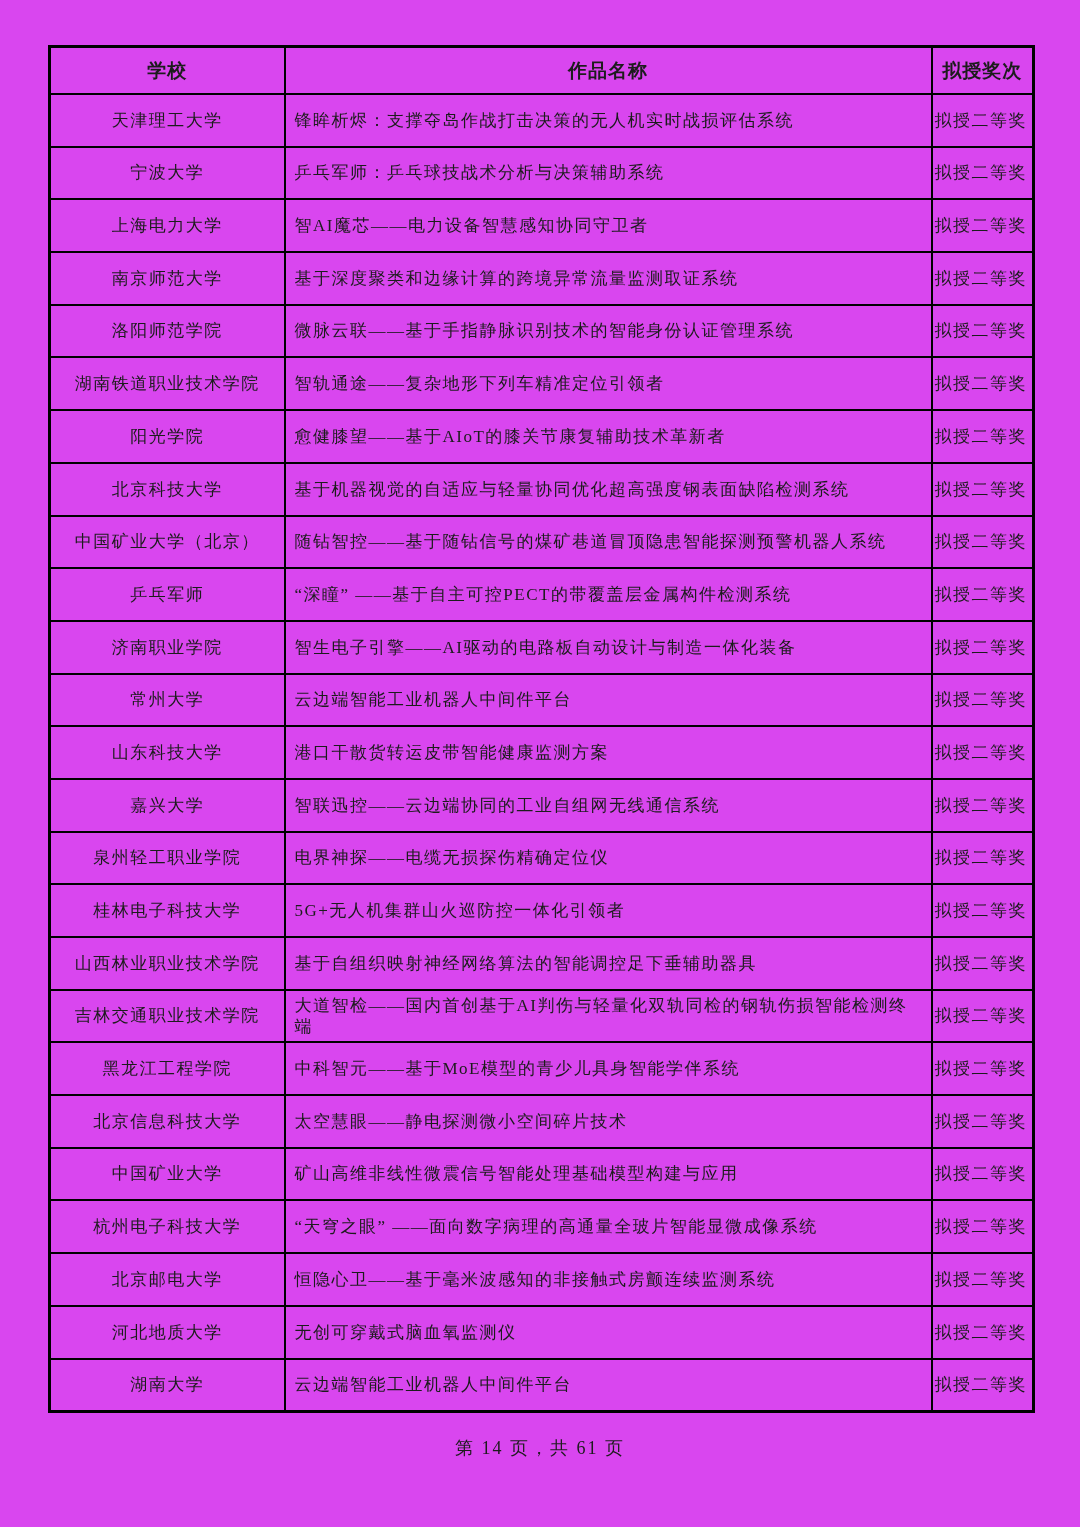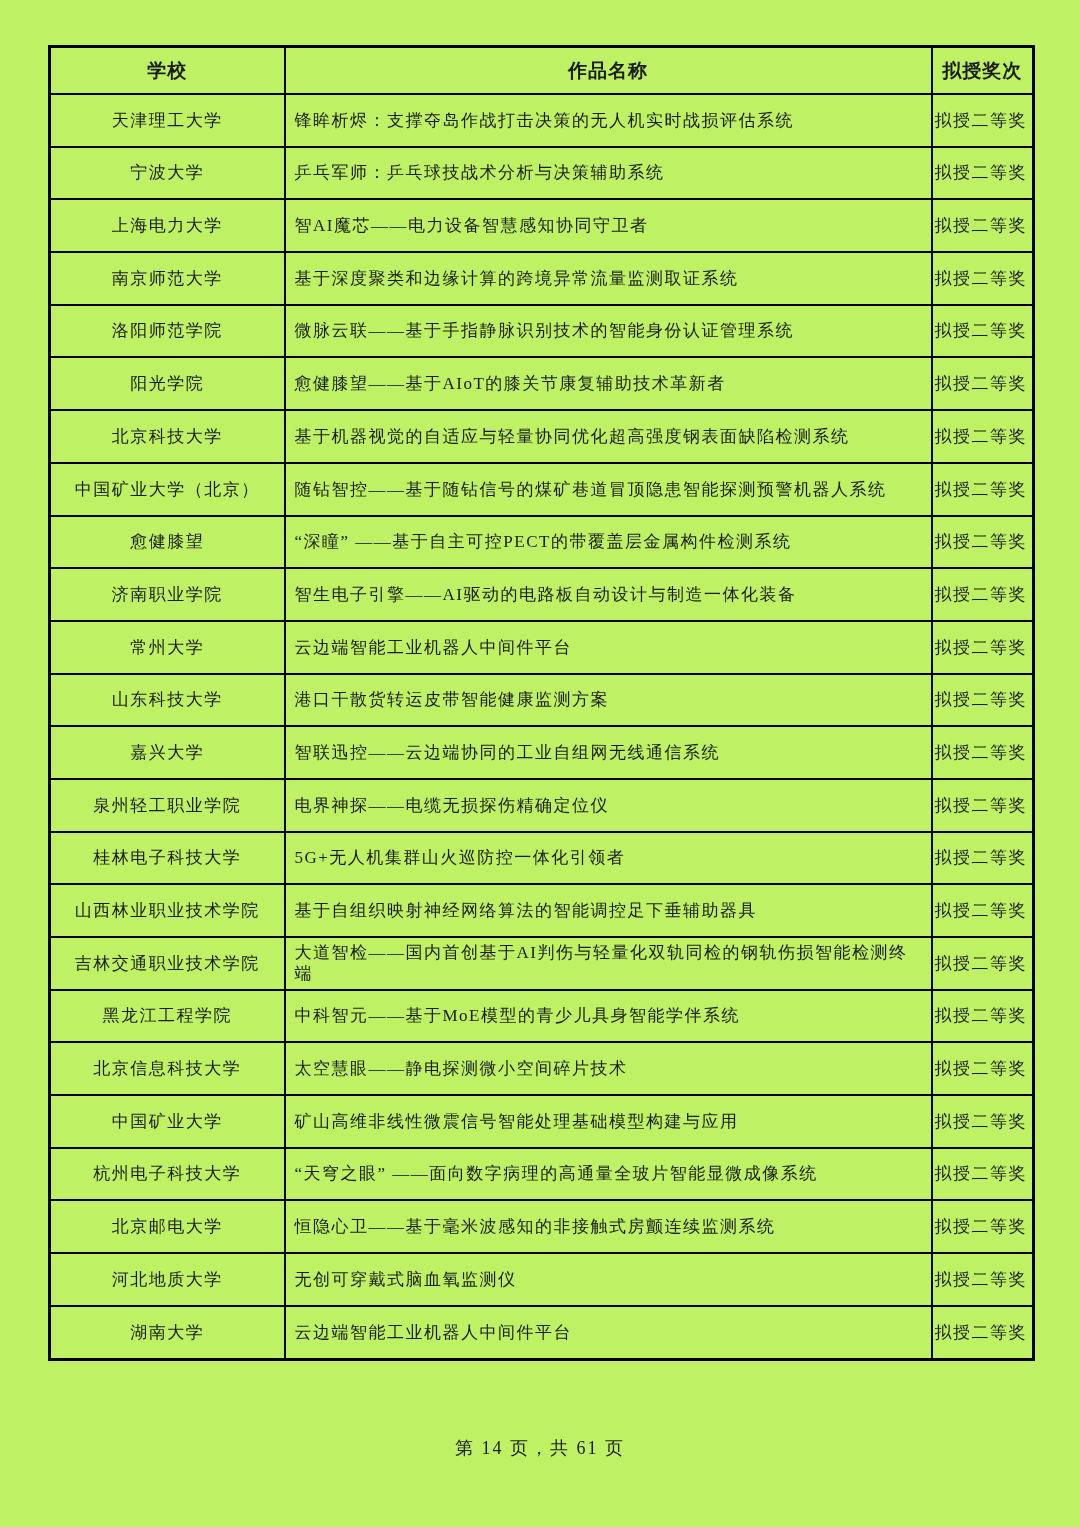--- a/index.html
+++ b/index.html
@@ -11,21 +11,21 @@
     width: 1080px;
     height: 1527px;
     font-family: "Liberation Serif", "DejaVu Serif", serif;
     color: #1c1c1c;
     position: relative;
   }
   .page {
     position: relative;
     width: 1080px;
     height: 1527px;
-    background: #bef264;
+    background: #d946ef;
     overflow: hidden;
   }
   table.award-table {
     position: absolute;
     left: 48px;
     top: 45px;
     width: 984px;
     border-collapse: collapse;
     table-layout: fixed;
     border: 3px solid #000000;
@@ -119,41 +119,46 @@
     <td class="title">基于深度聚类和边缘计算的跨境异常流量监测取证系统</td>
     <td class="award">拟授二等奖</td>
   </tr>
 
   <tr>
     <td class="school">洛阳师范学院</td>
     <td class="title">微脉云联——基于手指静脉识别技术的智能身份认证管理系统</td>
     <td class="award">拟授二等奖</td>
   </tr>
 
+  <tr>
+    <td class="school">湖南铁道职业技术学院</td>
+    <td class="title">智轨通途——复杂地形下列车精准定位引领者</td>
+    <td class="award">拟授二等奖</td>
+  </tr>
 
   <tr>
     <td class="school">阳光学院</td>
     <td class="title">愈健膝望——基于AIoT的膝关节康复辅助技术革新者</td>
     <td class="award">拟授二等奖</td>
   </tr>
 
   <tr>
     <td class="school">北京科技大学</td>
     <td class="title">基于机器视觉的自适应与轻量协同优化超高强度钢表面缺陷检测系统</td>
     <td class="award">拟授二等奖</td>
   </tr>
 
   <tr>
     <td class="school">中国矿业大学（北京）</td>
     <td class="title">随钻智控——基于随钻信号的煤矿巷道冒顶隐患智能探测预警机器人系统</td>
     <td class="award">拟授二等奖</td>
   </tr>
 
   <tr>
-    <td class="school">愈健膝望</td>
+    <td class="school">乒乓军师</td>
     <td class="title">“深瞳” ——基于自主可控PECT的带覆盖层金属构件检测系统</td>
     <td class="award">拟授二等奖</td>
   </tr>
 
   <tr>
     <td class="school">济南职业学院</td>
     <td class="title">智生电子引擎——AI驱动的电路板自动设计与制造一体化装备</td>
     <td class="award">拟授二等奖</td>
   </tr>
 

